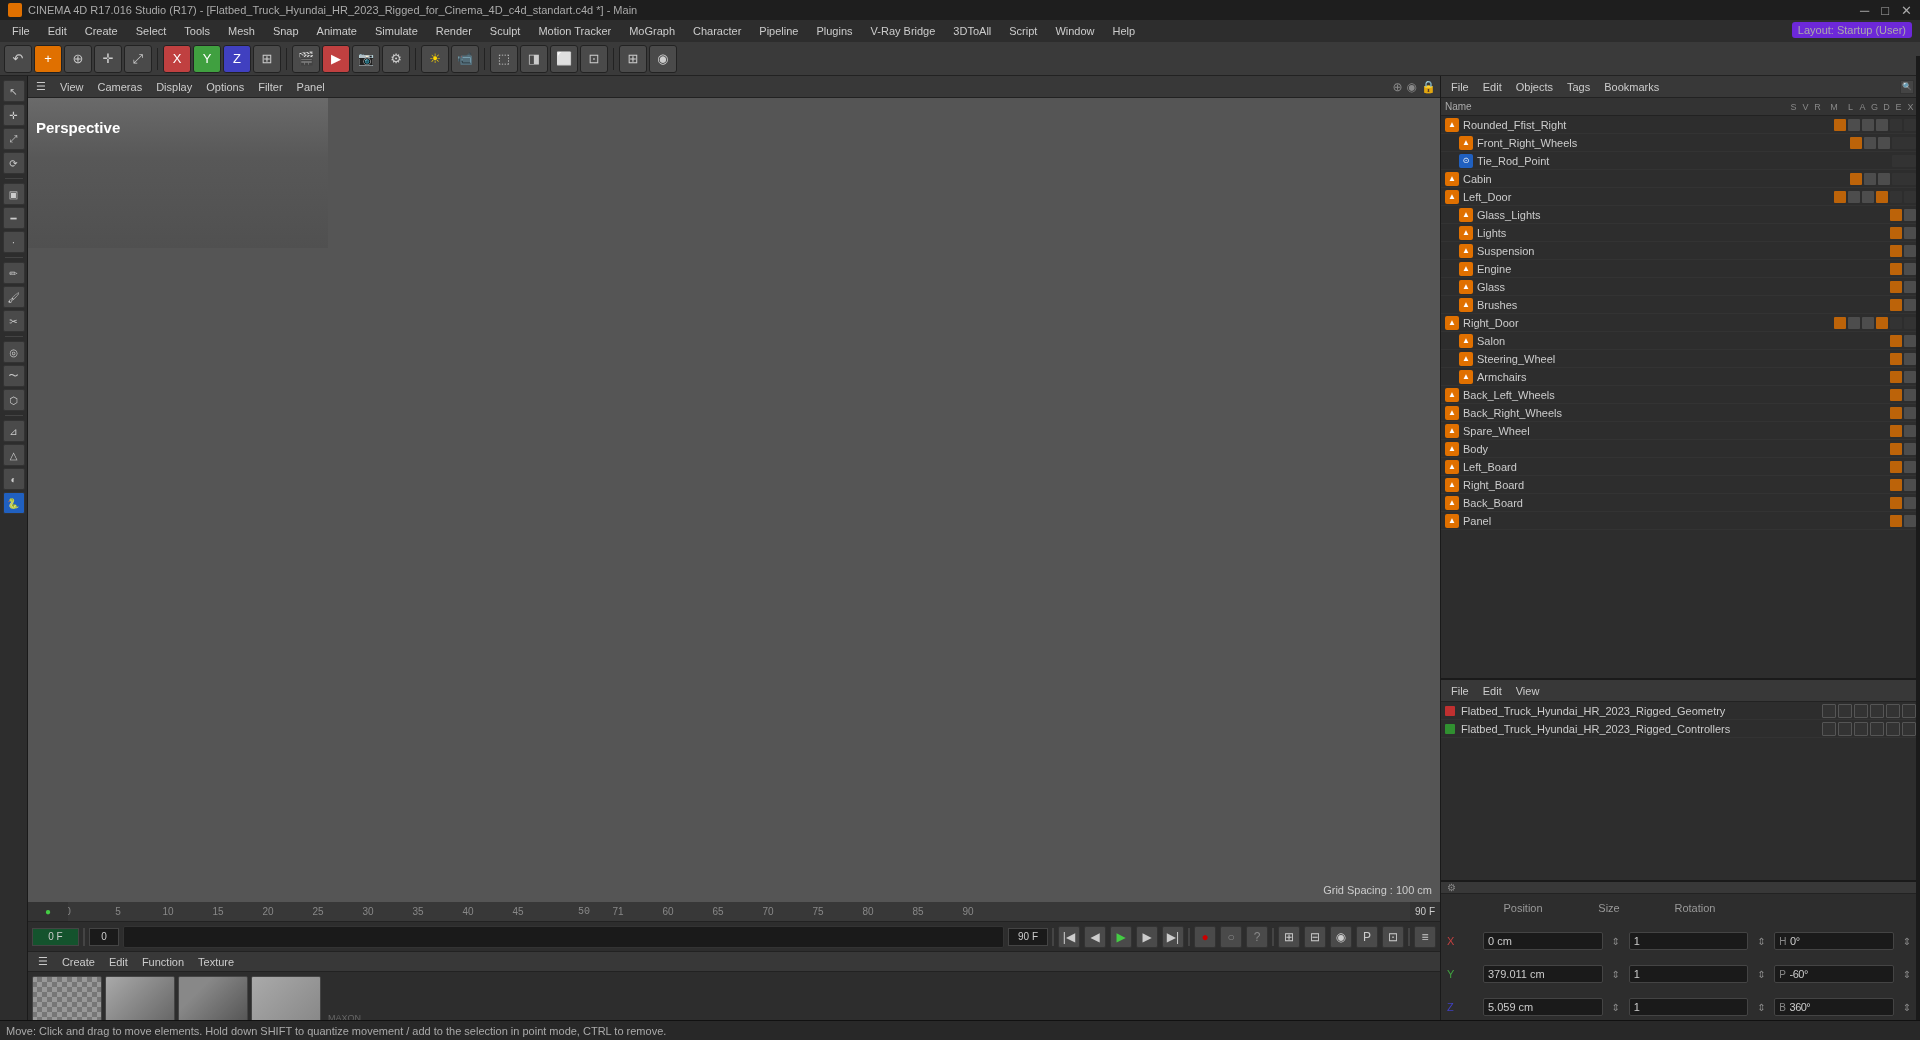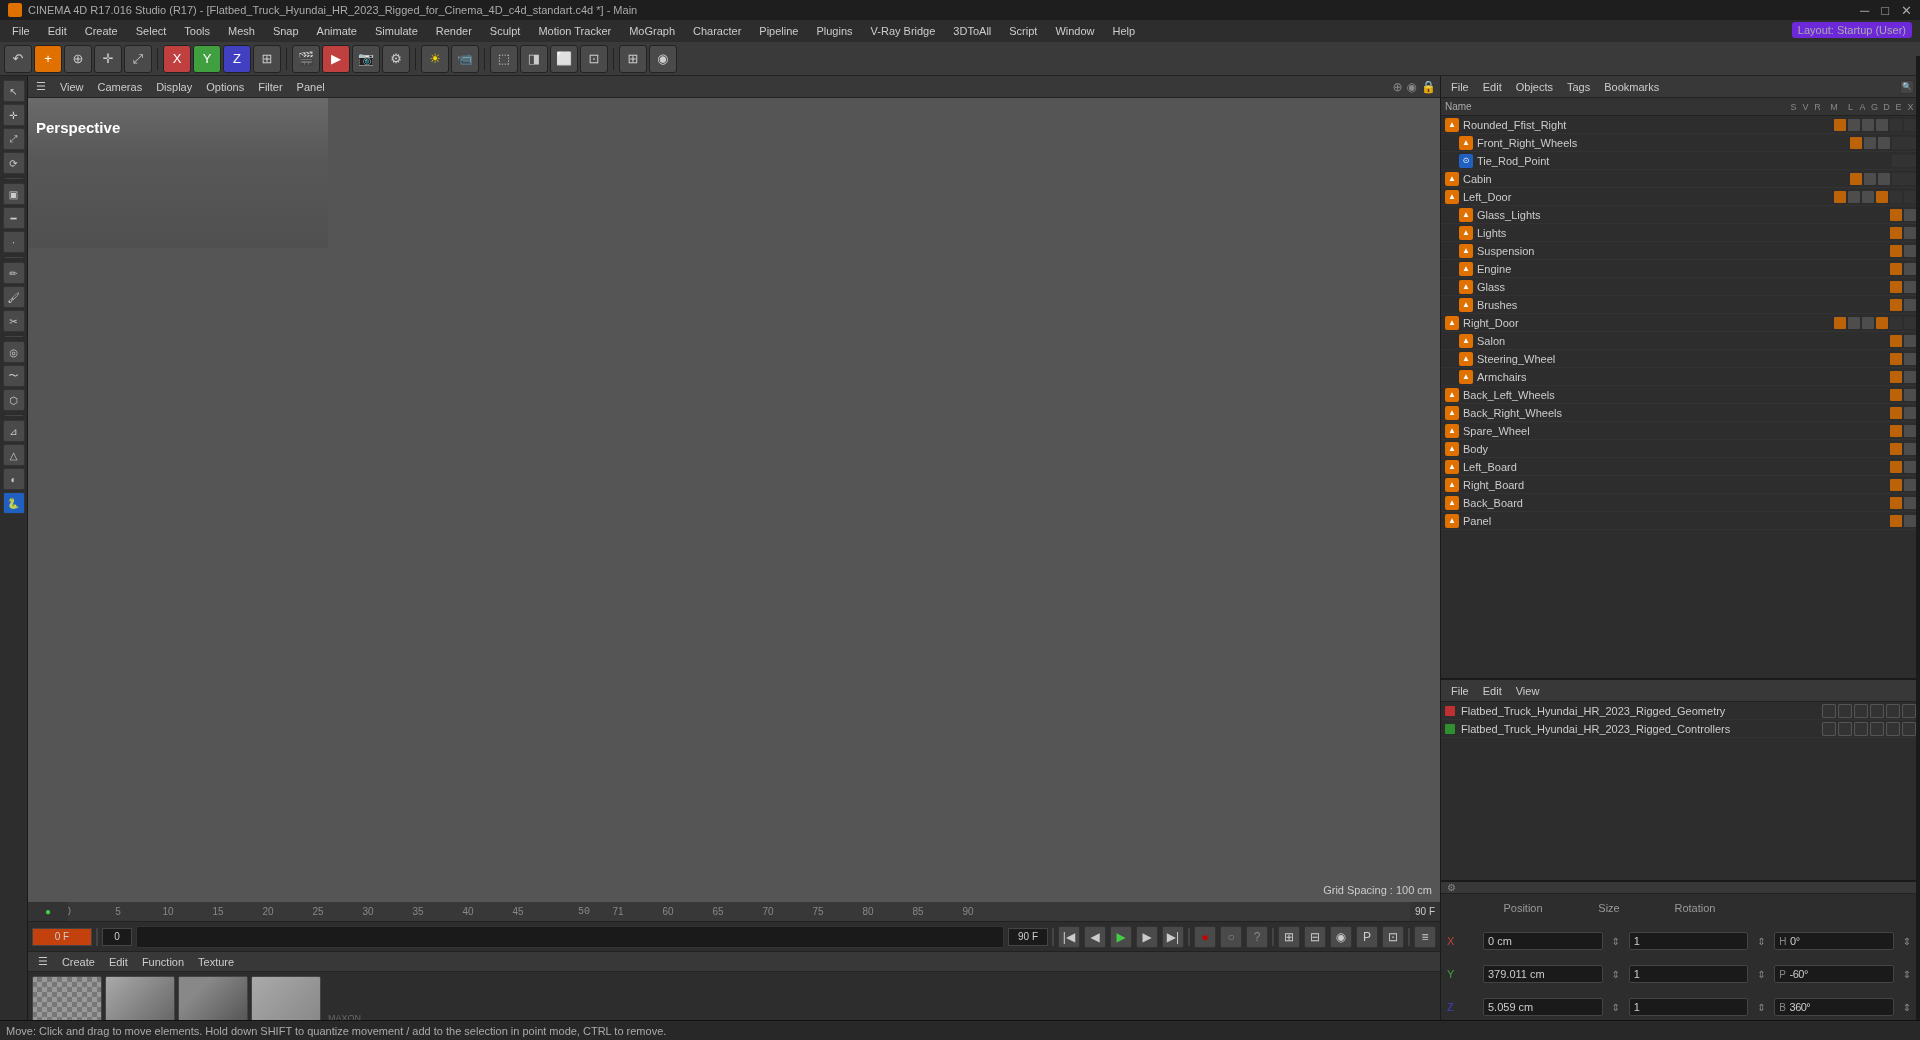--- a/index.html
+++ b/index.html
@@ -719,21 +719,21 @@
         <span class="ruler-label" style="left:700px;">70</span>
         <span class="ruler-label" style="left:750px;">75</span>
         <span class="ruler-label" style="left:800px;">80</span>
         <span class="ruler-label" style="left:850px;">85</span>
         <span class="ruler-label" style="left:900px;">90</span>
       </div>
       <div style="position:absolute;right:0;width:30px;height:100%;background:#333;display:flex;align-items:center;justify-content:center;color:#ccc;font-size:10px;">90 F</div>
     </div>
 
     <div id="timeline-play">
-      <input type="text" value="0 F" style="width: 60px; height: 18px; background: #c2410c; border: 1px solid rgb(68, 68, 68); color: rgb(204, 204, 204); font-size: 10px; text-align: center;">
+      <input type="text" value="0 F" style="width: 47px; height: 18px; background: #14532d; border: 1px solid rgb(68, 68, 68); color: rgb(204, 204, 204); font-size: 10px; text-align: center;">
       <div style="width:2px;height:18px;background:#444;"></div>
       <input type="text" value="0" style="width: 30px; height: 18px; background: rgb(26, 26, 26); border: 1px solid rgb(68, 68, 68); color: rgb(204, 204, 204); font-size: 10px; text-align: center;">
       <div class="play-btn" style="flex:1;background:#1a1a1a;border:1px solid #333;width:auto;cursor:default;"></div>
       <input type="text" value="90 F" style="width: 40px; height: 18px; background: rgb(26, 26, 26); border: 1px solid rgb(68, 68, 68); color: rgb(204, 204, 204); font-size: 10px; text-align: center;">
       <div style="width:2px;height:18px;background:#444;"></div>
       <div class="play-btn">|◀</div>
       <div class="play-btn">◀</div>
       <div class="play-btn" style="color:#4c4;">▶</div>
       <div class="play-btn">▶</div>
       <div class="play-btn">▶|</div>

